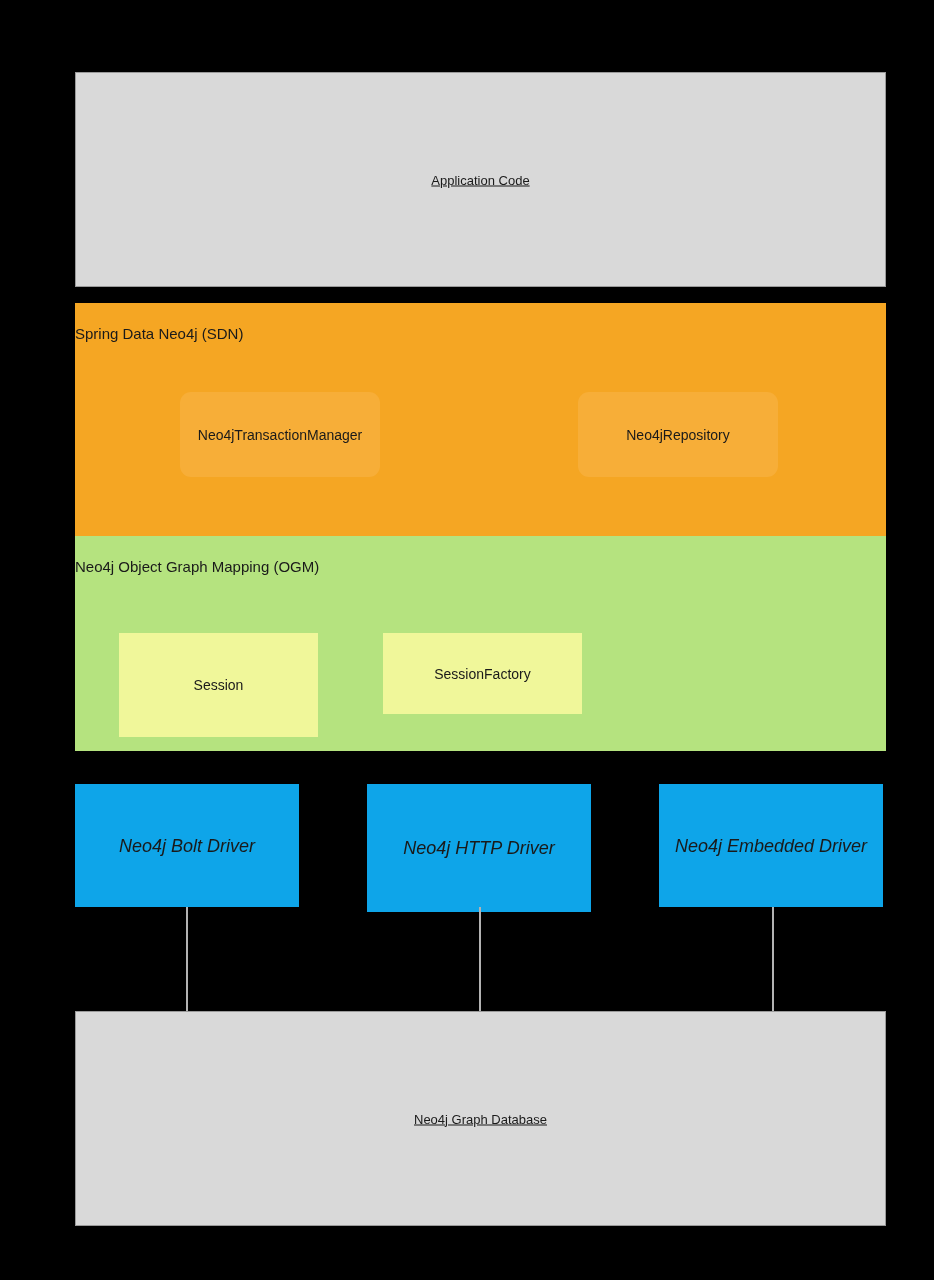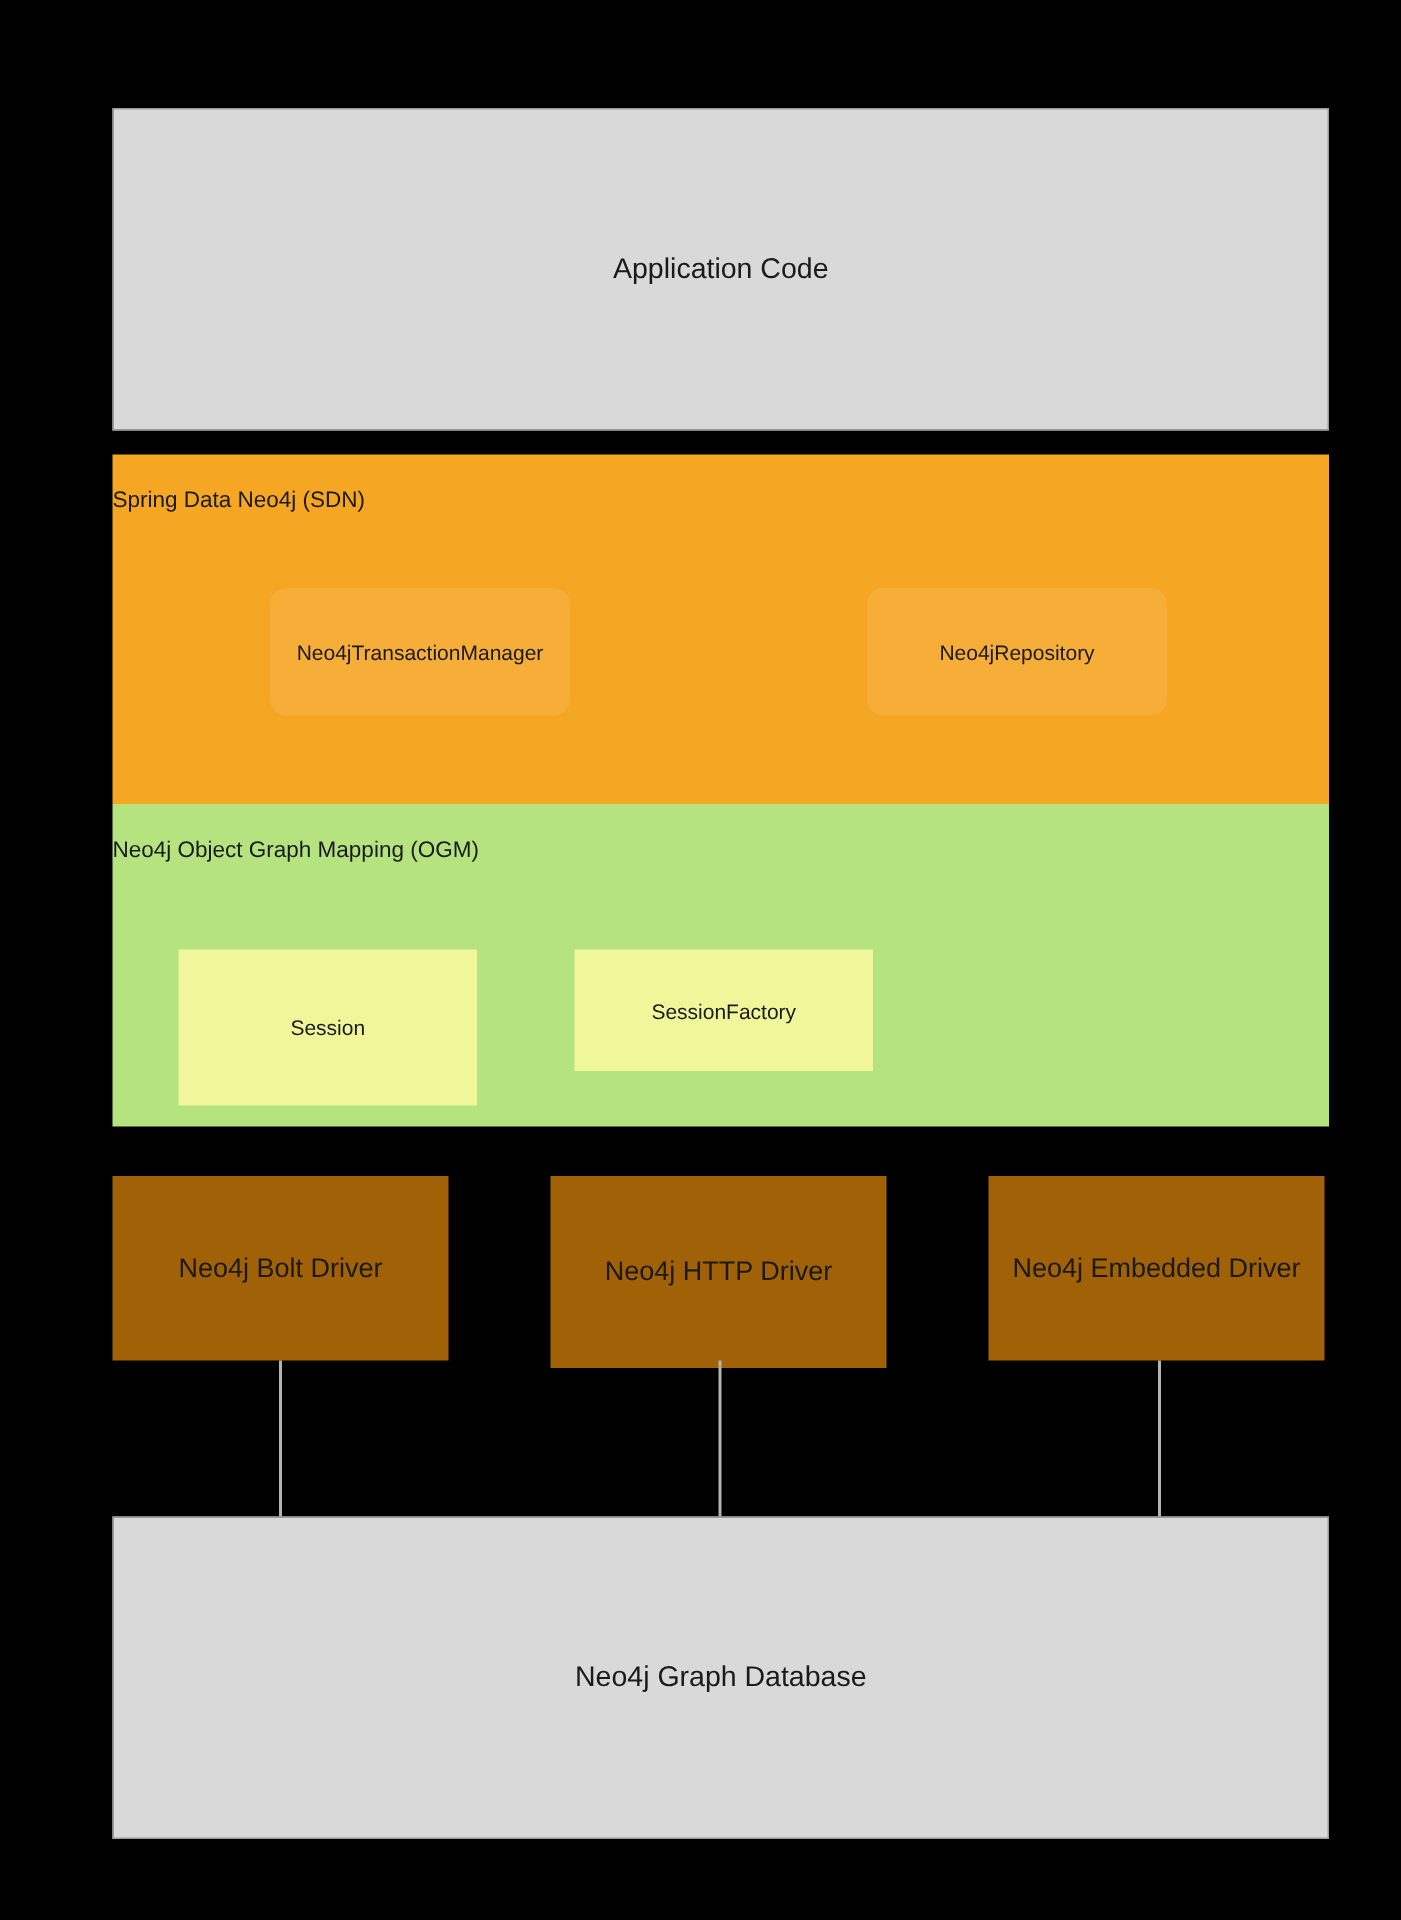--- a/index.html
+++ b/index.html
@@ -41,21 +41,22 @@
     text-align: center;
     color: #1a1a1a;
     white-space: nowrap;
   }
   
   .gray-block {
     background: #d9d9d9;
     border: 1px solid #9a9a9a;
   }
   .gray-block .centered-label {
-    font-size: 19px;
+    font-size: 13px;
+    text-decoration: underline;
   }
   
   .orange-block {
     background: #f5a623;
   }
   
   .orange-sub {
     position: absolute;
     background: #f7ae38;
     box-sizing: border-box;
@@ -88,21 +89,22 @@
     right: 0;
     top: 50%;
     transform: translateY(-50%);
     text-align: center;
     color: #1a1a1a;
     font-size: 14px;
     white-space: nowrap;
   }
   
   .driver-block {
-    background: #a16207;
+    background: #0ea5e9;
+    font-style: italic;
   }
   .driver-block .centered-label {
     font-size: 18px;
   }
   
   .connector {
     position: absolute;
     background: #b3b3b3;
     width: 2px;
   }

